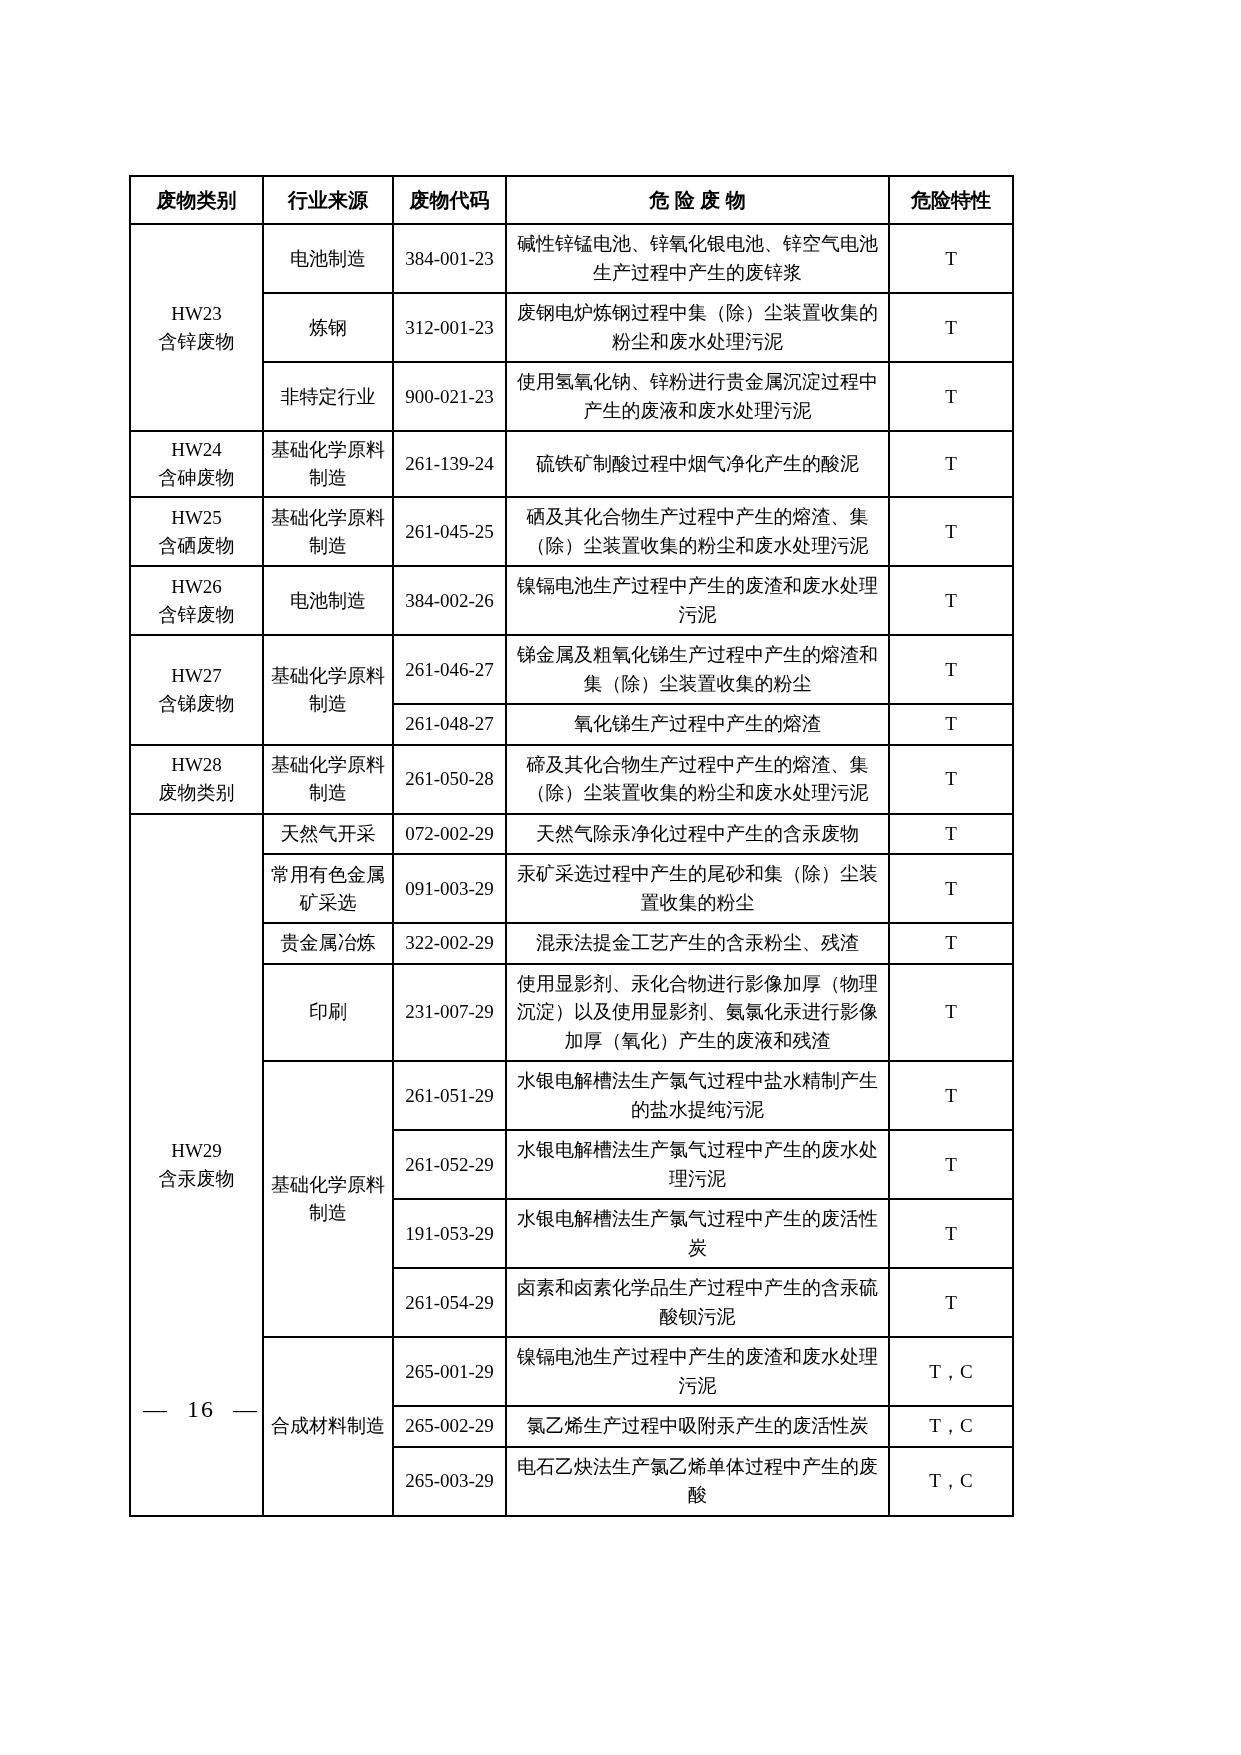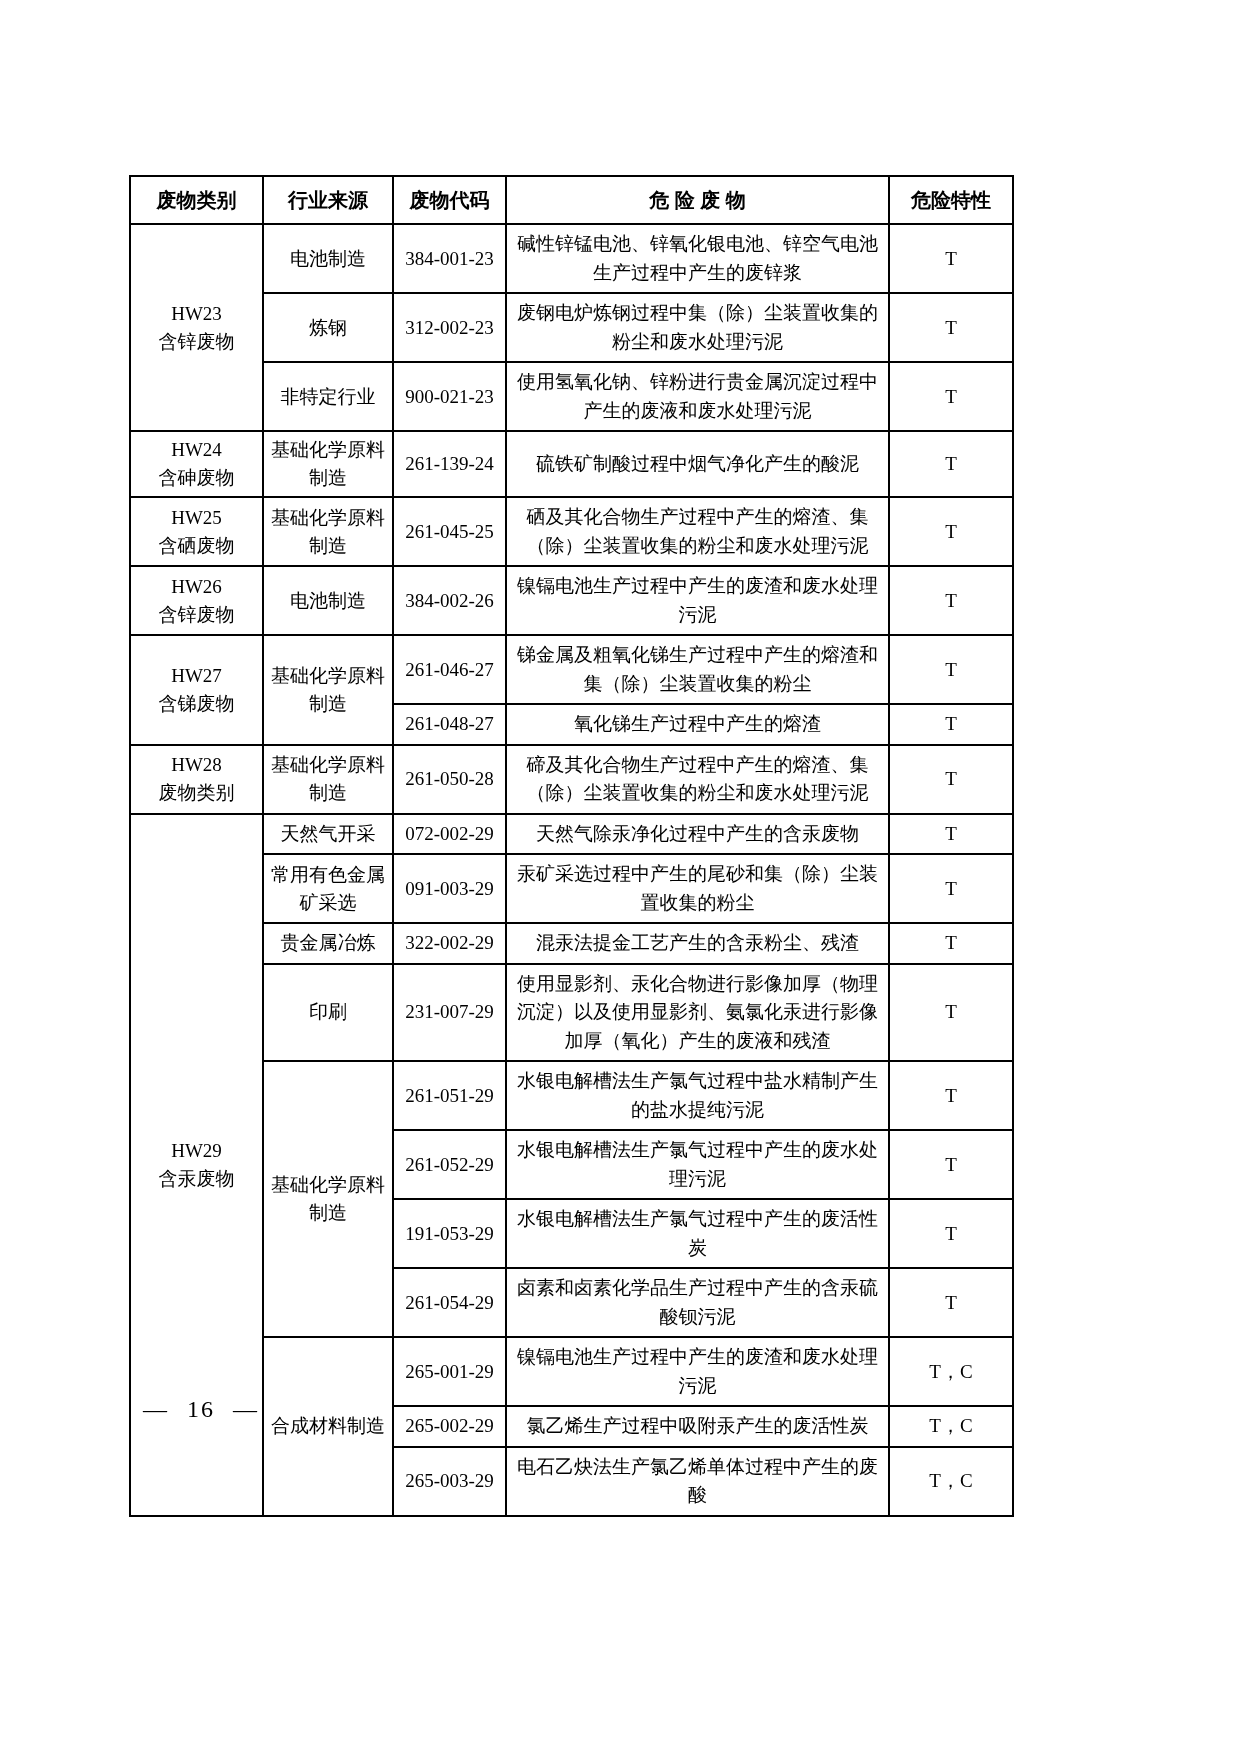--- a/index.html
+++ b/index.html
@@ -93,21 +93,21 @@
         <div>HW23</div>
         <div>含锌废物</div>
       </td>
       <td class="ind">电池制造</td>
       <td class="code">384-001-23</td>
       <td class="waste">碱性锌锰电池、锌氧化银电池、锌空气电池生产过程中产生的废锌浆</td>
       <td class="haz">T</td>
     </tr>
     <tr>
       <td class="ind">炼钢</td>
-      <td class="code">312-002-23</td>
+      <td class="code">312-001-23</td>
       <td class="waste">废钢电炉炼钢过程中集（除）尘装置收集的粉尘和废水处理污泥</td>
       <td class="haz">T</td>
     </tr>
     <tr>
       <td class="ind">非特定行业</td>
       <td class="code">900-021-23</td>
       <td class="waste">使用氢氧化钠、锌粉进行贵金属沉淀过程中产生的废液和废水处理污泥</td>
       <td class="haz">T</td>
     </tr>
 

